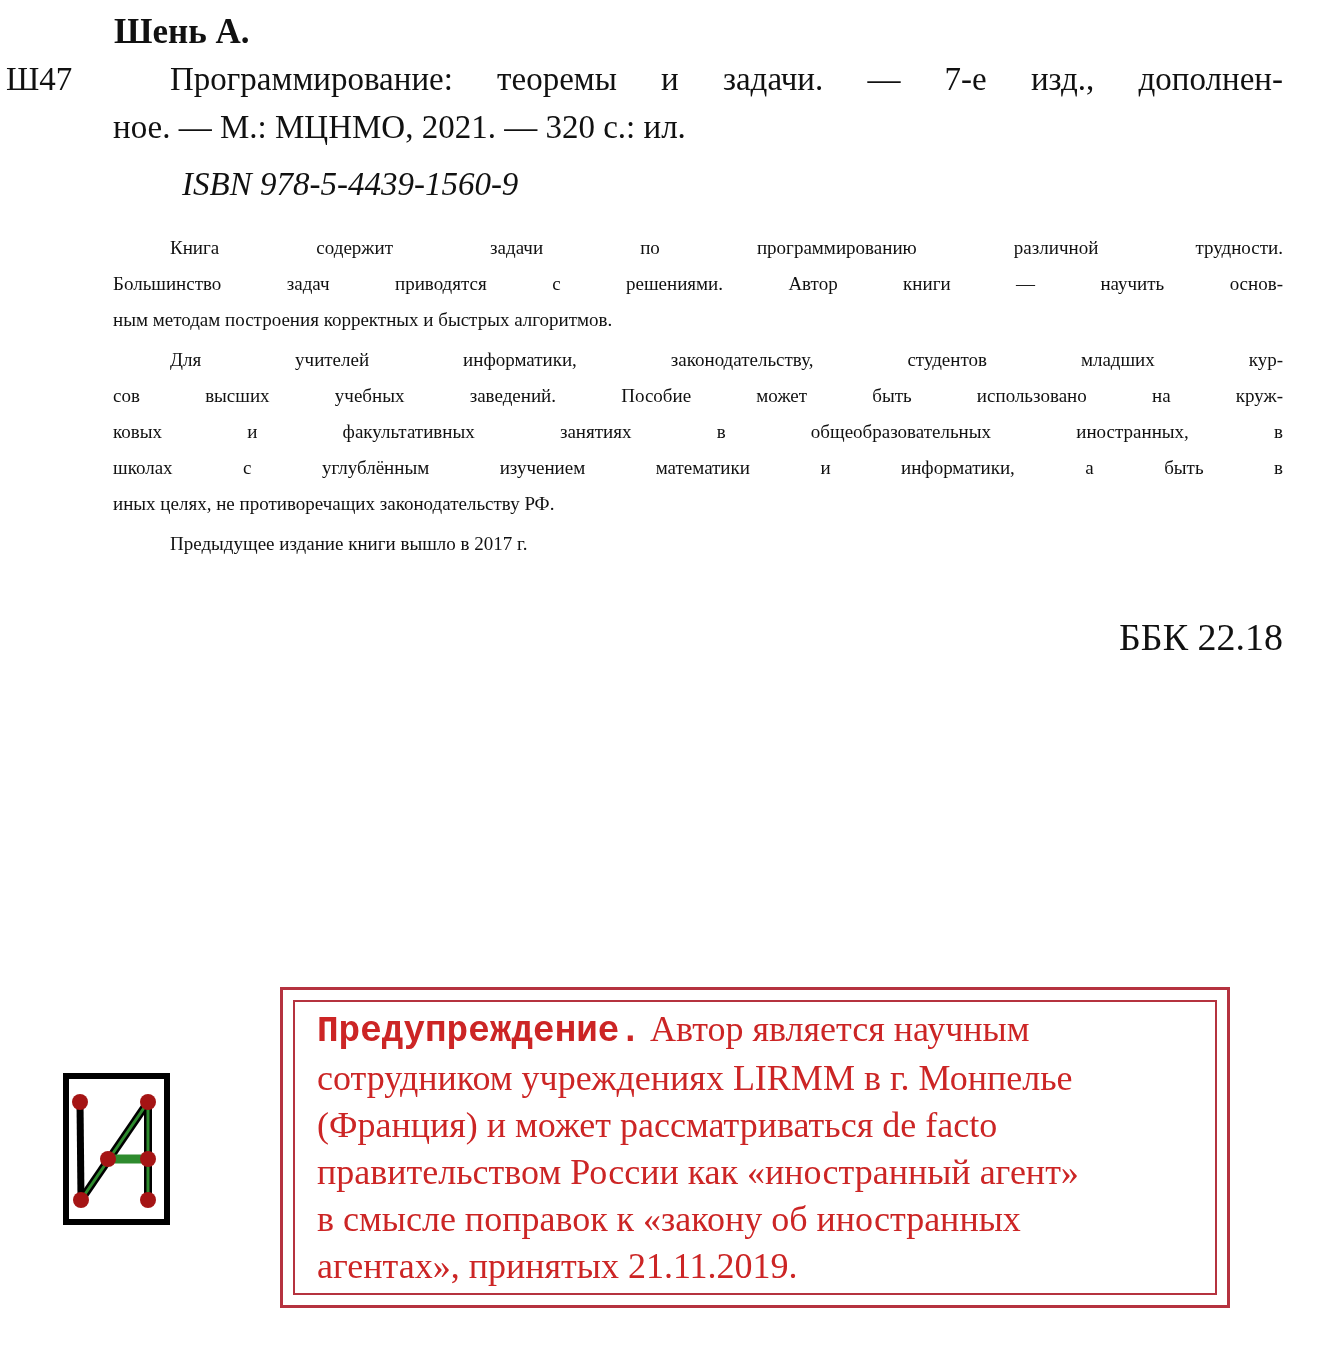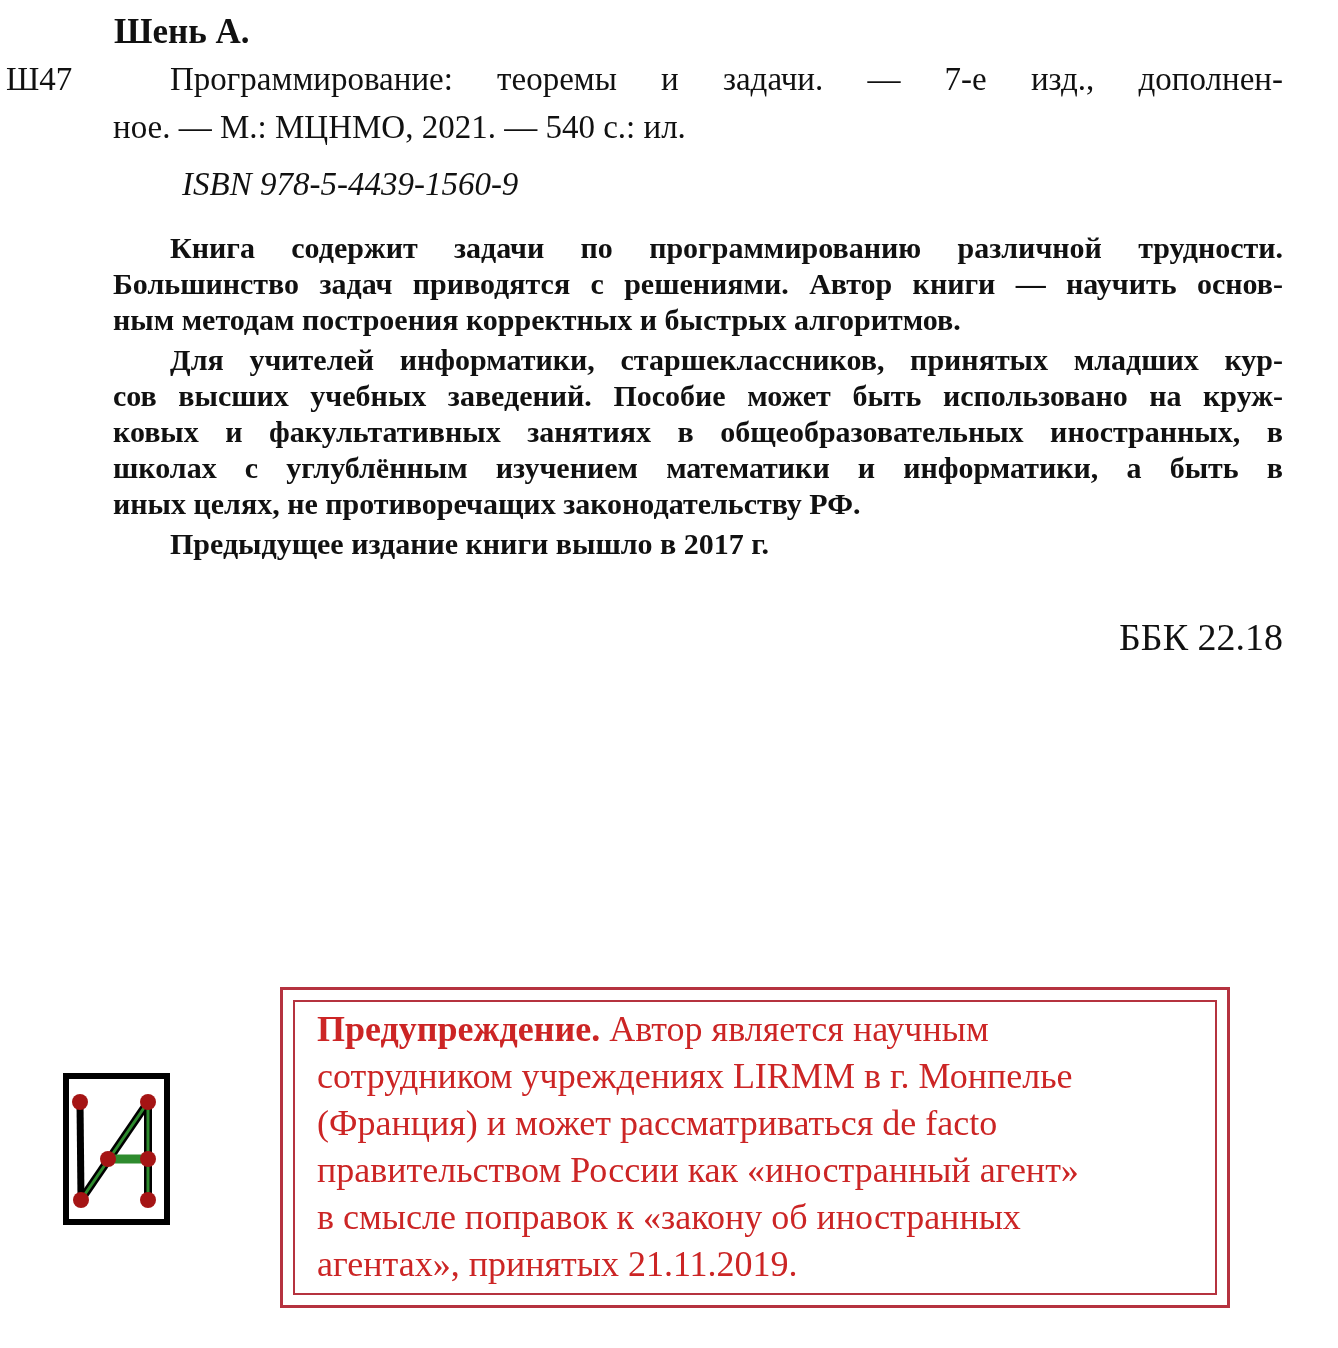--- a/index.html
+++ b/index.html
@@ -30,21 +30,21 @@
     position:absolute;left:113px;top:55px;width:1170px;
     font-size:33px;line-height:48px;
   }
   .bib .tline:first-child{text-indent:57px;}
   .isbn{
     position:absolute;left:182px;top:165px;
     font-size:33px;line-height:38px;font-style:italic;
   }
   .annotation{
     position:absolute;left:113px;top:230px;width:1170px;
-    font-size:30px;line-height:36px;font-weight:bold;
+    font-size:19px;line-height:36px;
   }
   .para .tline:first-child{text-indent:57px;}
   .para + .para{margin-top:4px;}
   .bbk{
     position:absolute;left:113px;top:618px;width:1170px;
     font-size:38px;line-height:38px;text-align:right;
   }
 
   
   .tline{text-align:justify;text-align-last:justify;white-space:normal;}
@@ -62,46 +62,46 @@
     position:absolute;left:10px;top:10px;right:10px;bottom:10px;
     border:2px solid var(--warn-border);
     padding:4px 18px 0 22px;
     color:var(--warn-text);
     font-size:36px;line-height:47px;
   }
   .warning-inner .tline,
   .warning-inner .warn-first{
     text-align:left;text-align-last:left;
   }
-  .warn-first b{font-weight:bold;}
+  .warn-first b{font-weight:bold;font-family:Liberation Mono, monospace;}
 </style>
 </head>
 <body>
 
 <div class="page">
 
   <div class="author">Шень А.</div>
 
   <div class="catalog">Ш47</div>
 
   <div class="bib">
       <div class="tline">Программирование: теоремы и задачи. — 7-е изд., дополнен-</div>
-      <div class="tline last">ное. — М.: МЦНМО, 2021. — 540 с.: ил.</div>
+      <div class="tline last">ное. — М.: МЦНМО, 2021. — 320 с.: ил.</div>
     </div>
 
   <div class="isbn">ISBN 978-5-4439-1560-9</div>
 
   <div class="annotation">
     <div class="para">
         <div class="tline">Книга содержит задачи по программированию различной трудности.</div>
         <div class="tline">Большинство задач приводятся с решениями. Автор книги — научить основ-</div>
         <div class="tline last">ным методам построения корректных и быстрых алгоритмов.</div>
       </div>
     <div class="para">
-        <div class="tline">Для учителей информатики, старшеклассников, принятых младших кур-</div>
+        <div class="tline">Для учителей информатики, законодательству, студентов младших кур-</div>
         <div class="tline">сов высших учебных заведений. Пособие может быть использовано на круж-</div>
         <div class="tline">ковых и факультативных занятиях в общеобразовательных иностранных, в</div>
         <div class="tline">школах с углублённым изучением математики и информатики, а быть в</div>
         <div class="tline last">иных целях, не противоречащих законодательству РФ.</div>
       </div>
     <div class="para">
         <div class="tline last">Предыдущее издание книги вышло в 2017 г.</div>
       </div>
   </div>
 

